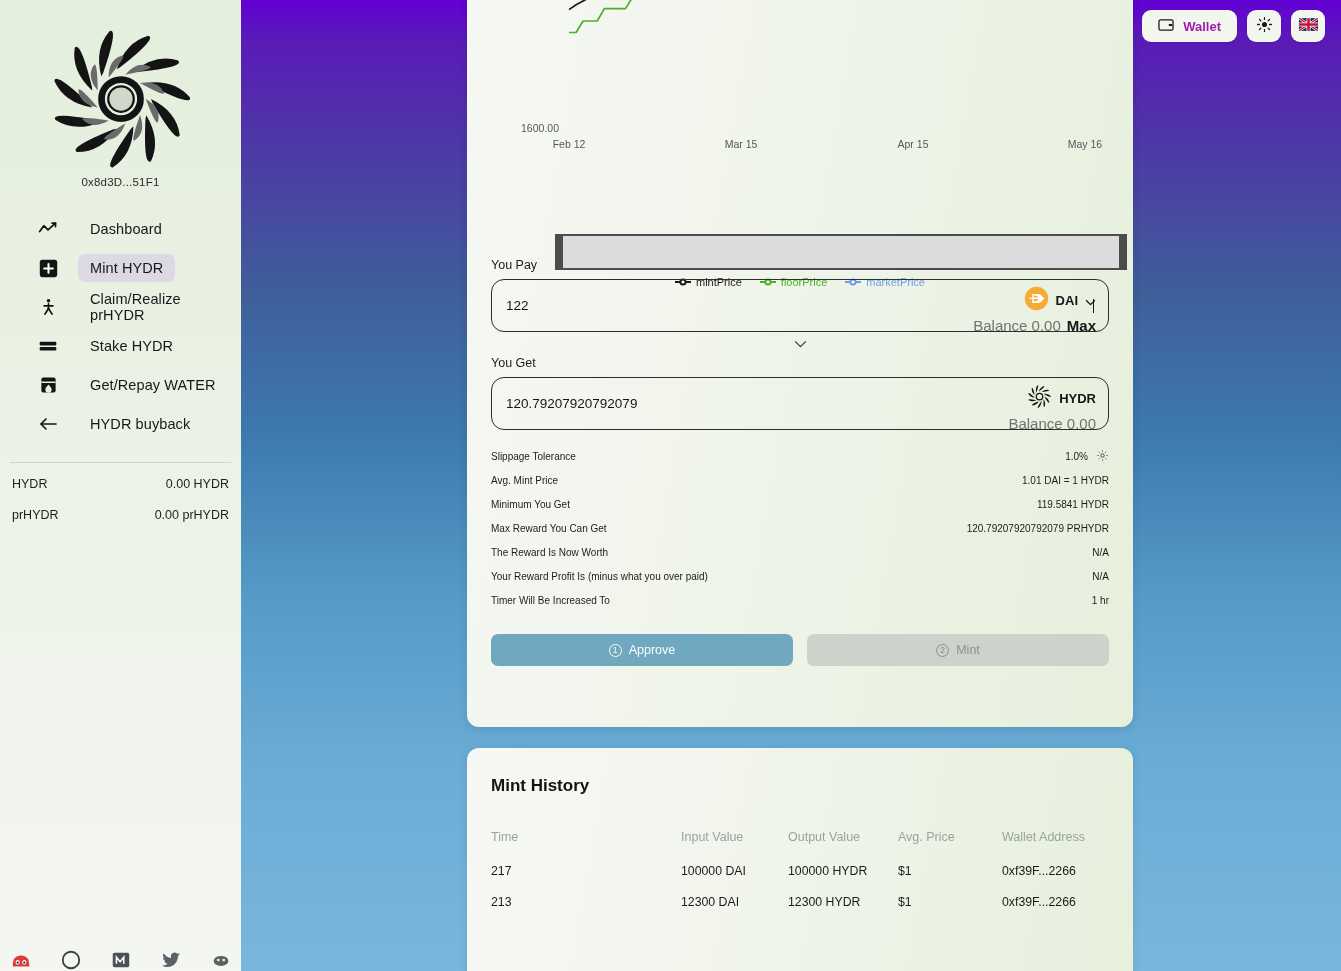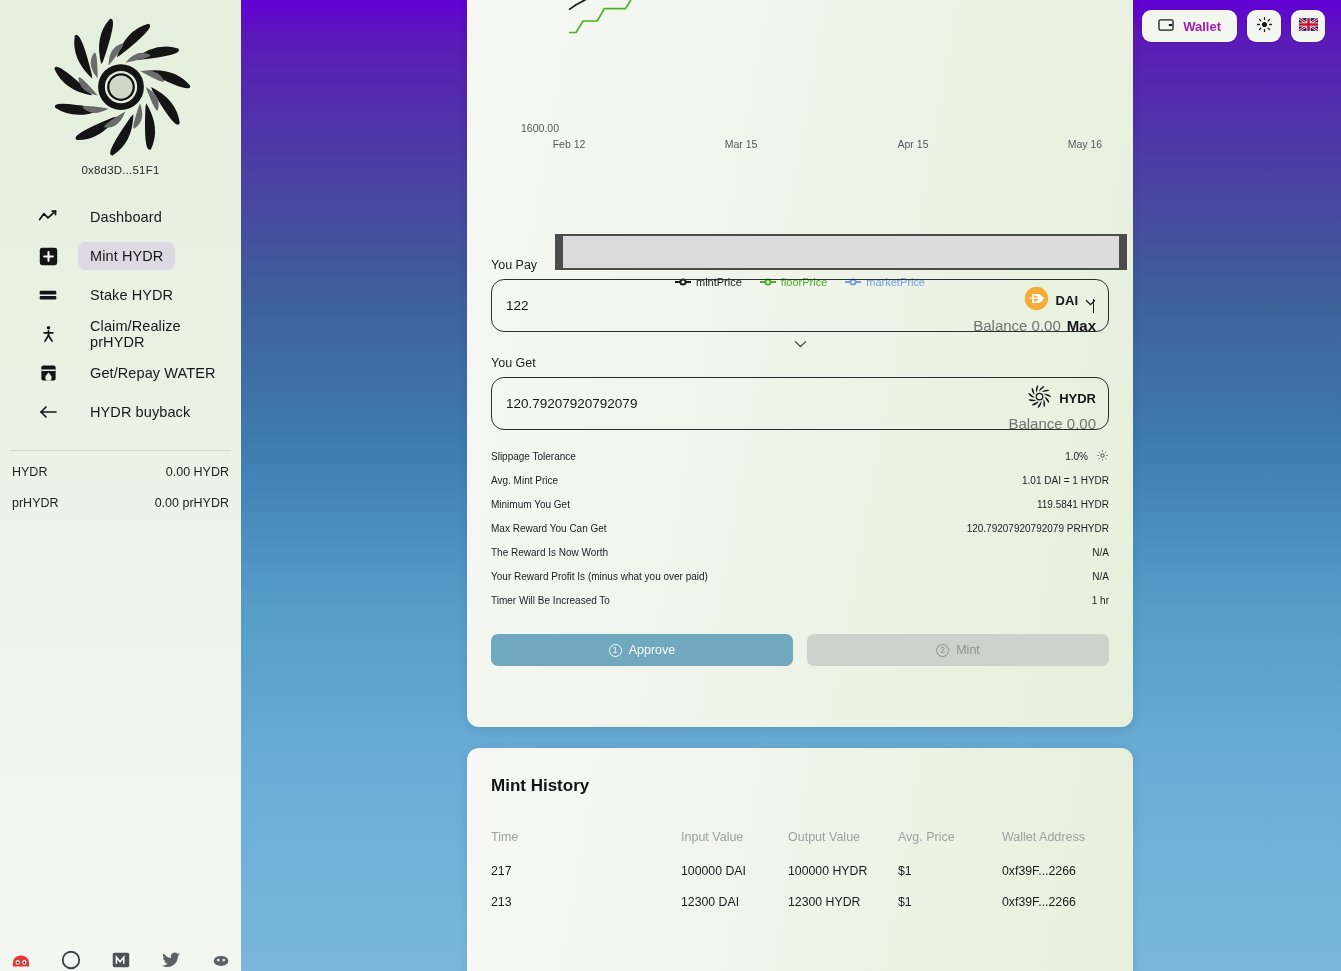--- a/index.html
+++ b/index.html
@@ -15,21 +15,21 @@
     position: relative;
   }
 
   
   #sidebar {
     position: absolute; left: 0; top: 0;
     width: 241px; height: 971px;
     background: linear-gradient(180deg, #e4efdd 0%, #e9f1e3 35%, #f0f4ec 70%, #f4f6f2 100%);
     display: flex; flex-direction: column;
   }
-  #logo-wrap { padding: 12px 0 0; text-align: center; }
+  #logo-wrap { padding: 24px 0 0; text-align: center; }
   #logo-mandala { width: 160px; height: 150px; display: block; margin: 0 auto; }
   #wallet-addr {
     font-size: 11.5px; color: #2b2b2b; text-align: center;
     margin-top: 2px; letter-spacing: .2px;
   }
   #nav { margin-top: 22px; padding-left: 25px; }
   .nav-item {
     display: flex; align-items: center;
     height: 38px; margin-bottom: 1px; cursor: pointer;
     padding-left: 11px;
@@ -224,39 +224,39 @@
         <svg width="19" height="19" viewBox="0 0 24 24">
           <rect x="1" y="1" width="22" height="22" rx="3" fill="#141414"></rect>
           <path d="M12 6.5v11M6.5 12h11" stroke="#fff" stroke-width="2.6" stroke-linecap="round"></path>
         </svg>
       </span>
       <span class="nav-label">Mint HYDR</span>
     </div>
 
     <div class="nav-item">
       <span class="nav-ico">
-        <svg width="20" height="20" viewBox="0 0 24 24">
-          <rect x="2" y="7" width="20" height="4.3" rx="1.2" fill="#141414"></rect>
-          <rect x="2" y="13.2" width="20" height="4.3" rx="1.2" fill="#141414"></rect>
-        </svg>
-      </span>
-      <span class="nav-label">Stake HYDR</span>
-    </div>
-
-    <div class="nav-item">
-      <span class="nav-ico">
         <svg width="19" height="20" viewBox="0 0 24 24" fill="none" stroke="#141414" stroke-width="2.2" stroke-linecap="round">
           <circle cx="12" cy="4" r="2.2" fill="#141414" stroke="none"></circle>
           <path d="M12 8v6"></path>
             <path d="M12 14 L7.5 21"></path>
             <path d="M12 14 L16.5 21"></path>
           <path d="M6.5 10.5 L17.5 10.5"></path>
         </svg>
       </span>
       <span class="nav-label">Claim/Realize prHYDR</span>
+    </div>
+
+    <div class="nav-item">
+      <span class="nav-ico">
+        <svg width="20" height="20" viewBox="0 0 24 24">
+          <rect x="2" y="7" width="20" height="4.3" rx="1.2" fill="#141414"></rect>
+          <rect x="2" y="13.2" width="20" height="4.3" rx="1.2" fill="#141414"></rect>
+        </svg>
+      </span>
+      <span class="nav-label">Stake HYDR</span>
     </div>
 
     <div class="nav-item">
       <span class="nav-ico">
         <svg width="19" height="20" viewBox="0 0 24 24">
           <rect x="3" y="2.5" width="18" height="19" rx="2.4" fill="#141414"></rect>
           <rect x="3" y="7.6" width="18" height="1.9" fill="#e7efe1"></rect>
           <path d="M12 11.5 c3 3.4 4 4.8 4 6.3 a4 4 0 0 1 -8 0 c0-1.5 1-2.9 4-6.3z" fill="#e7efe1"></path>
         </svg>
       </span>

